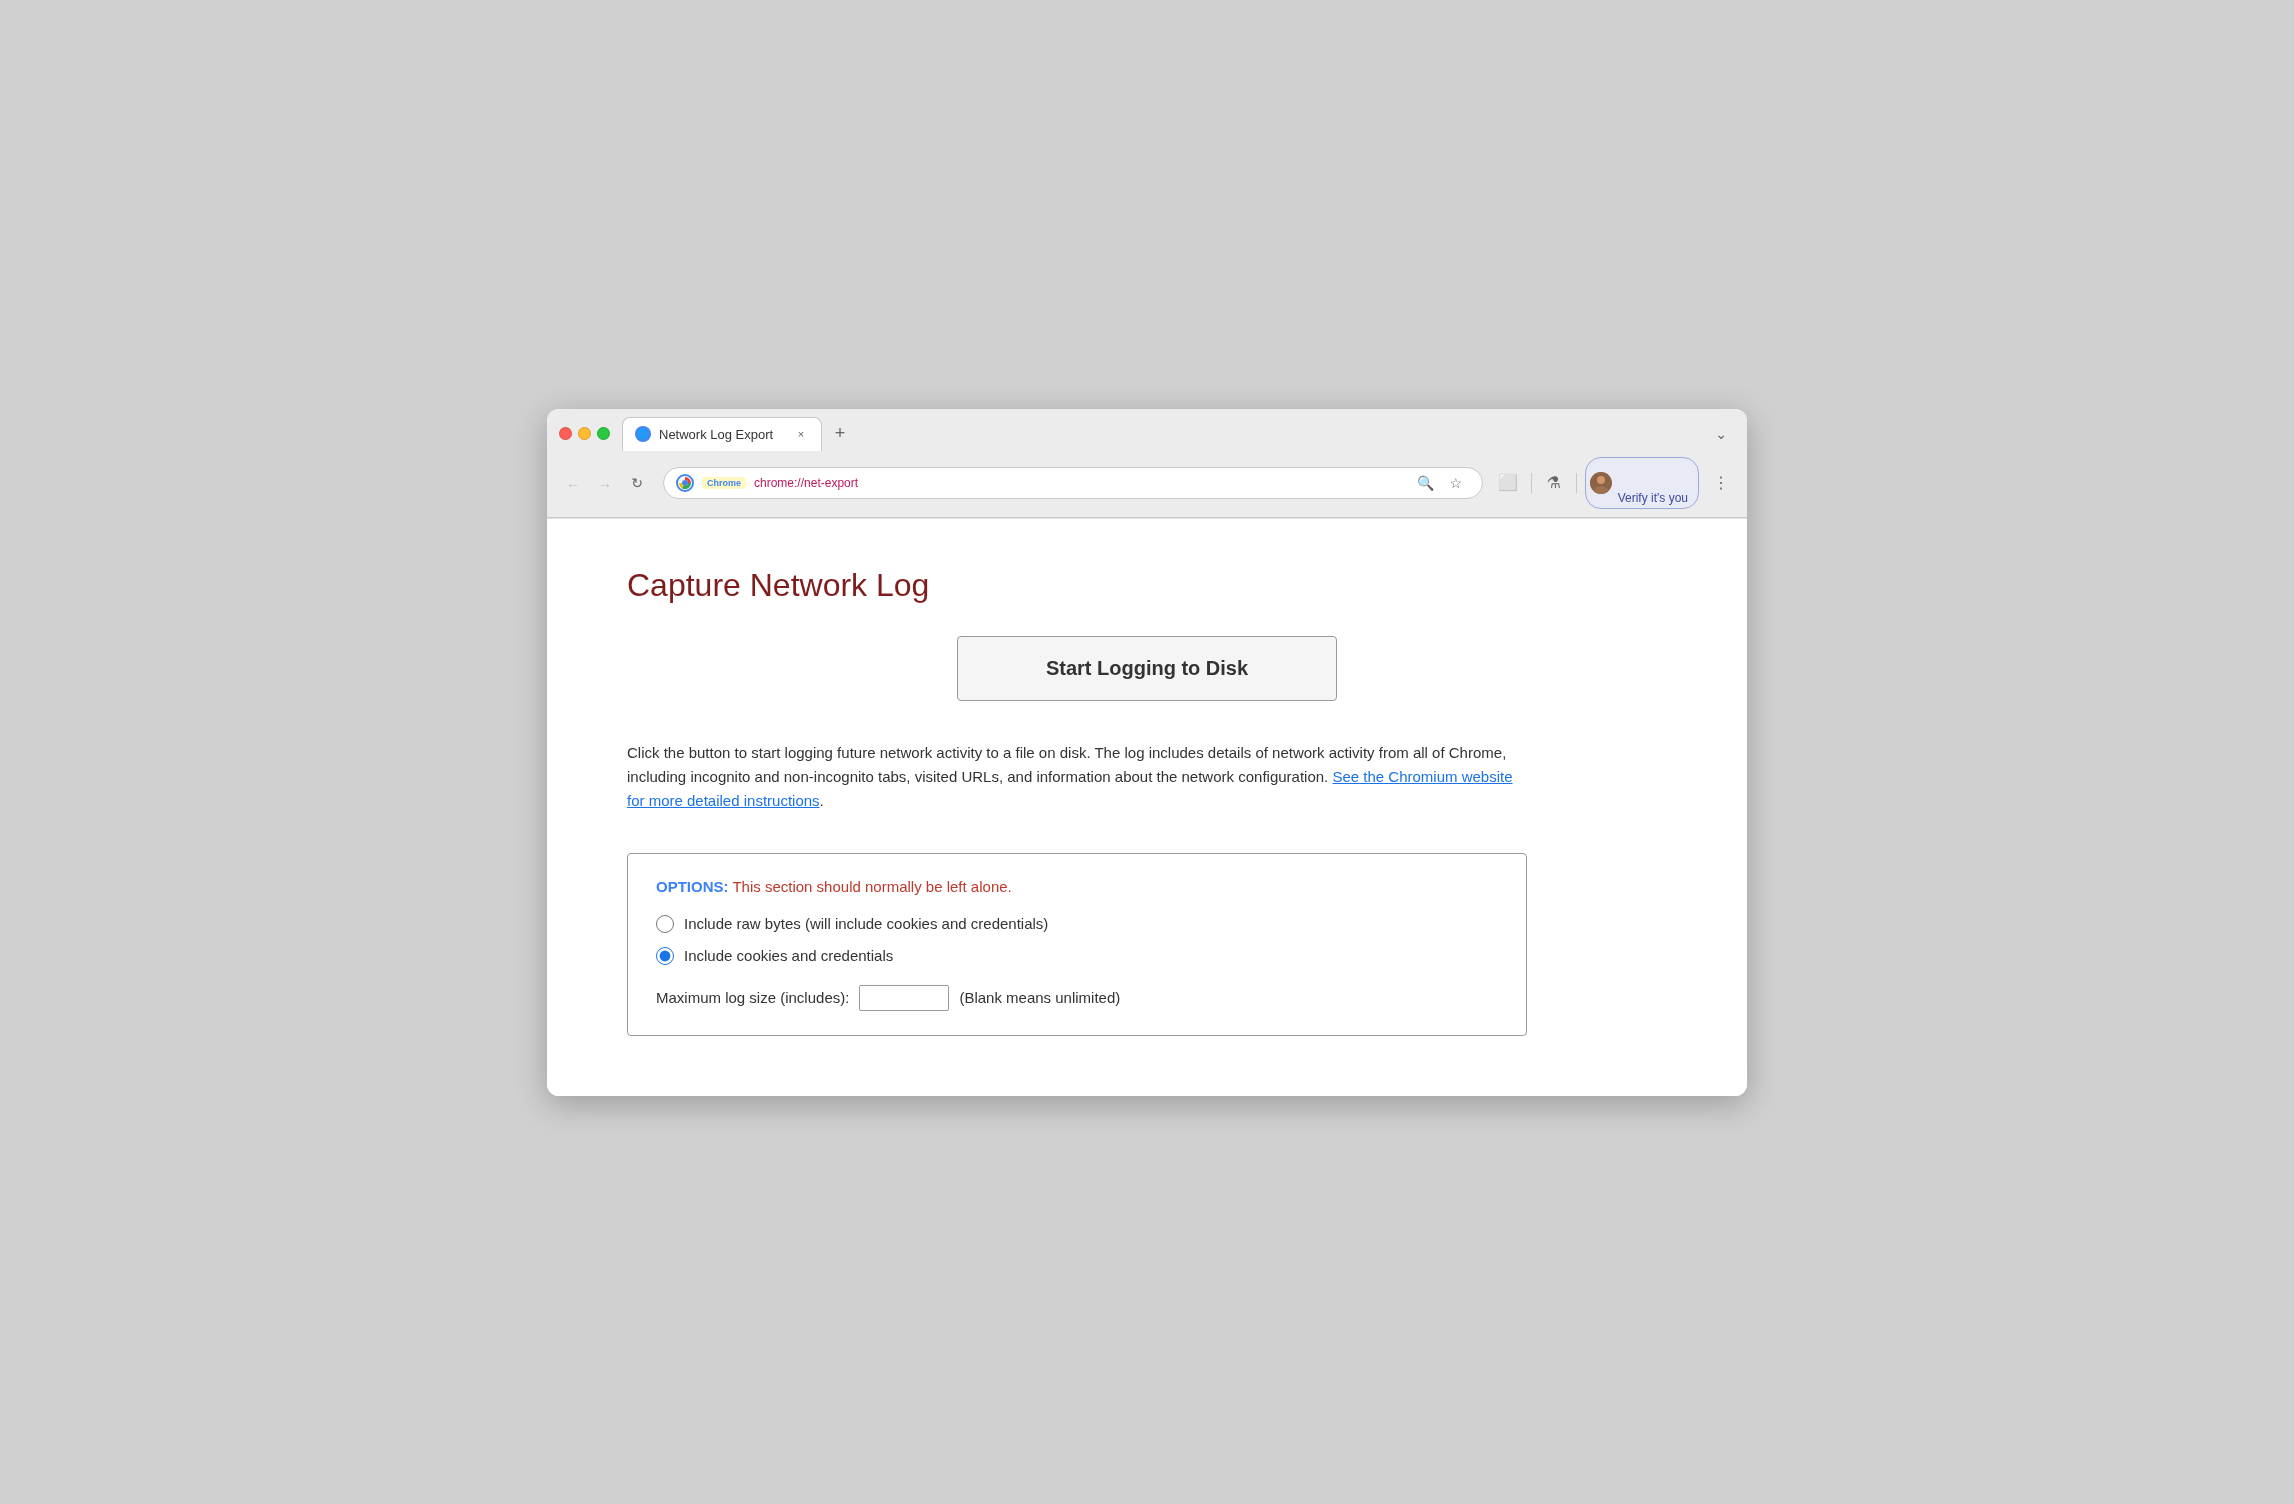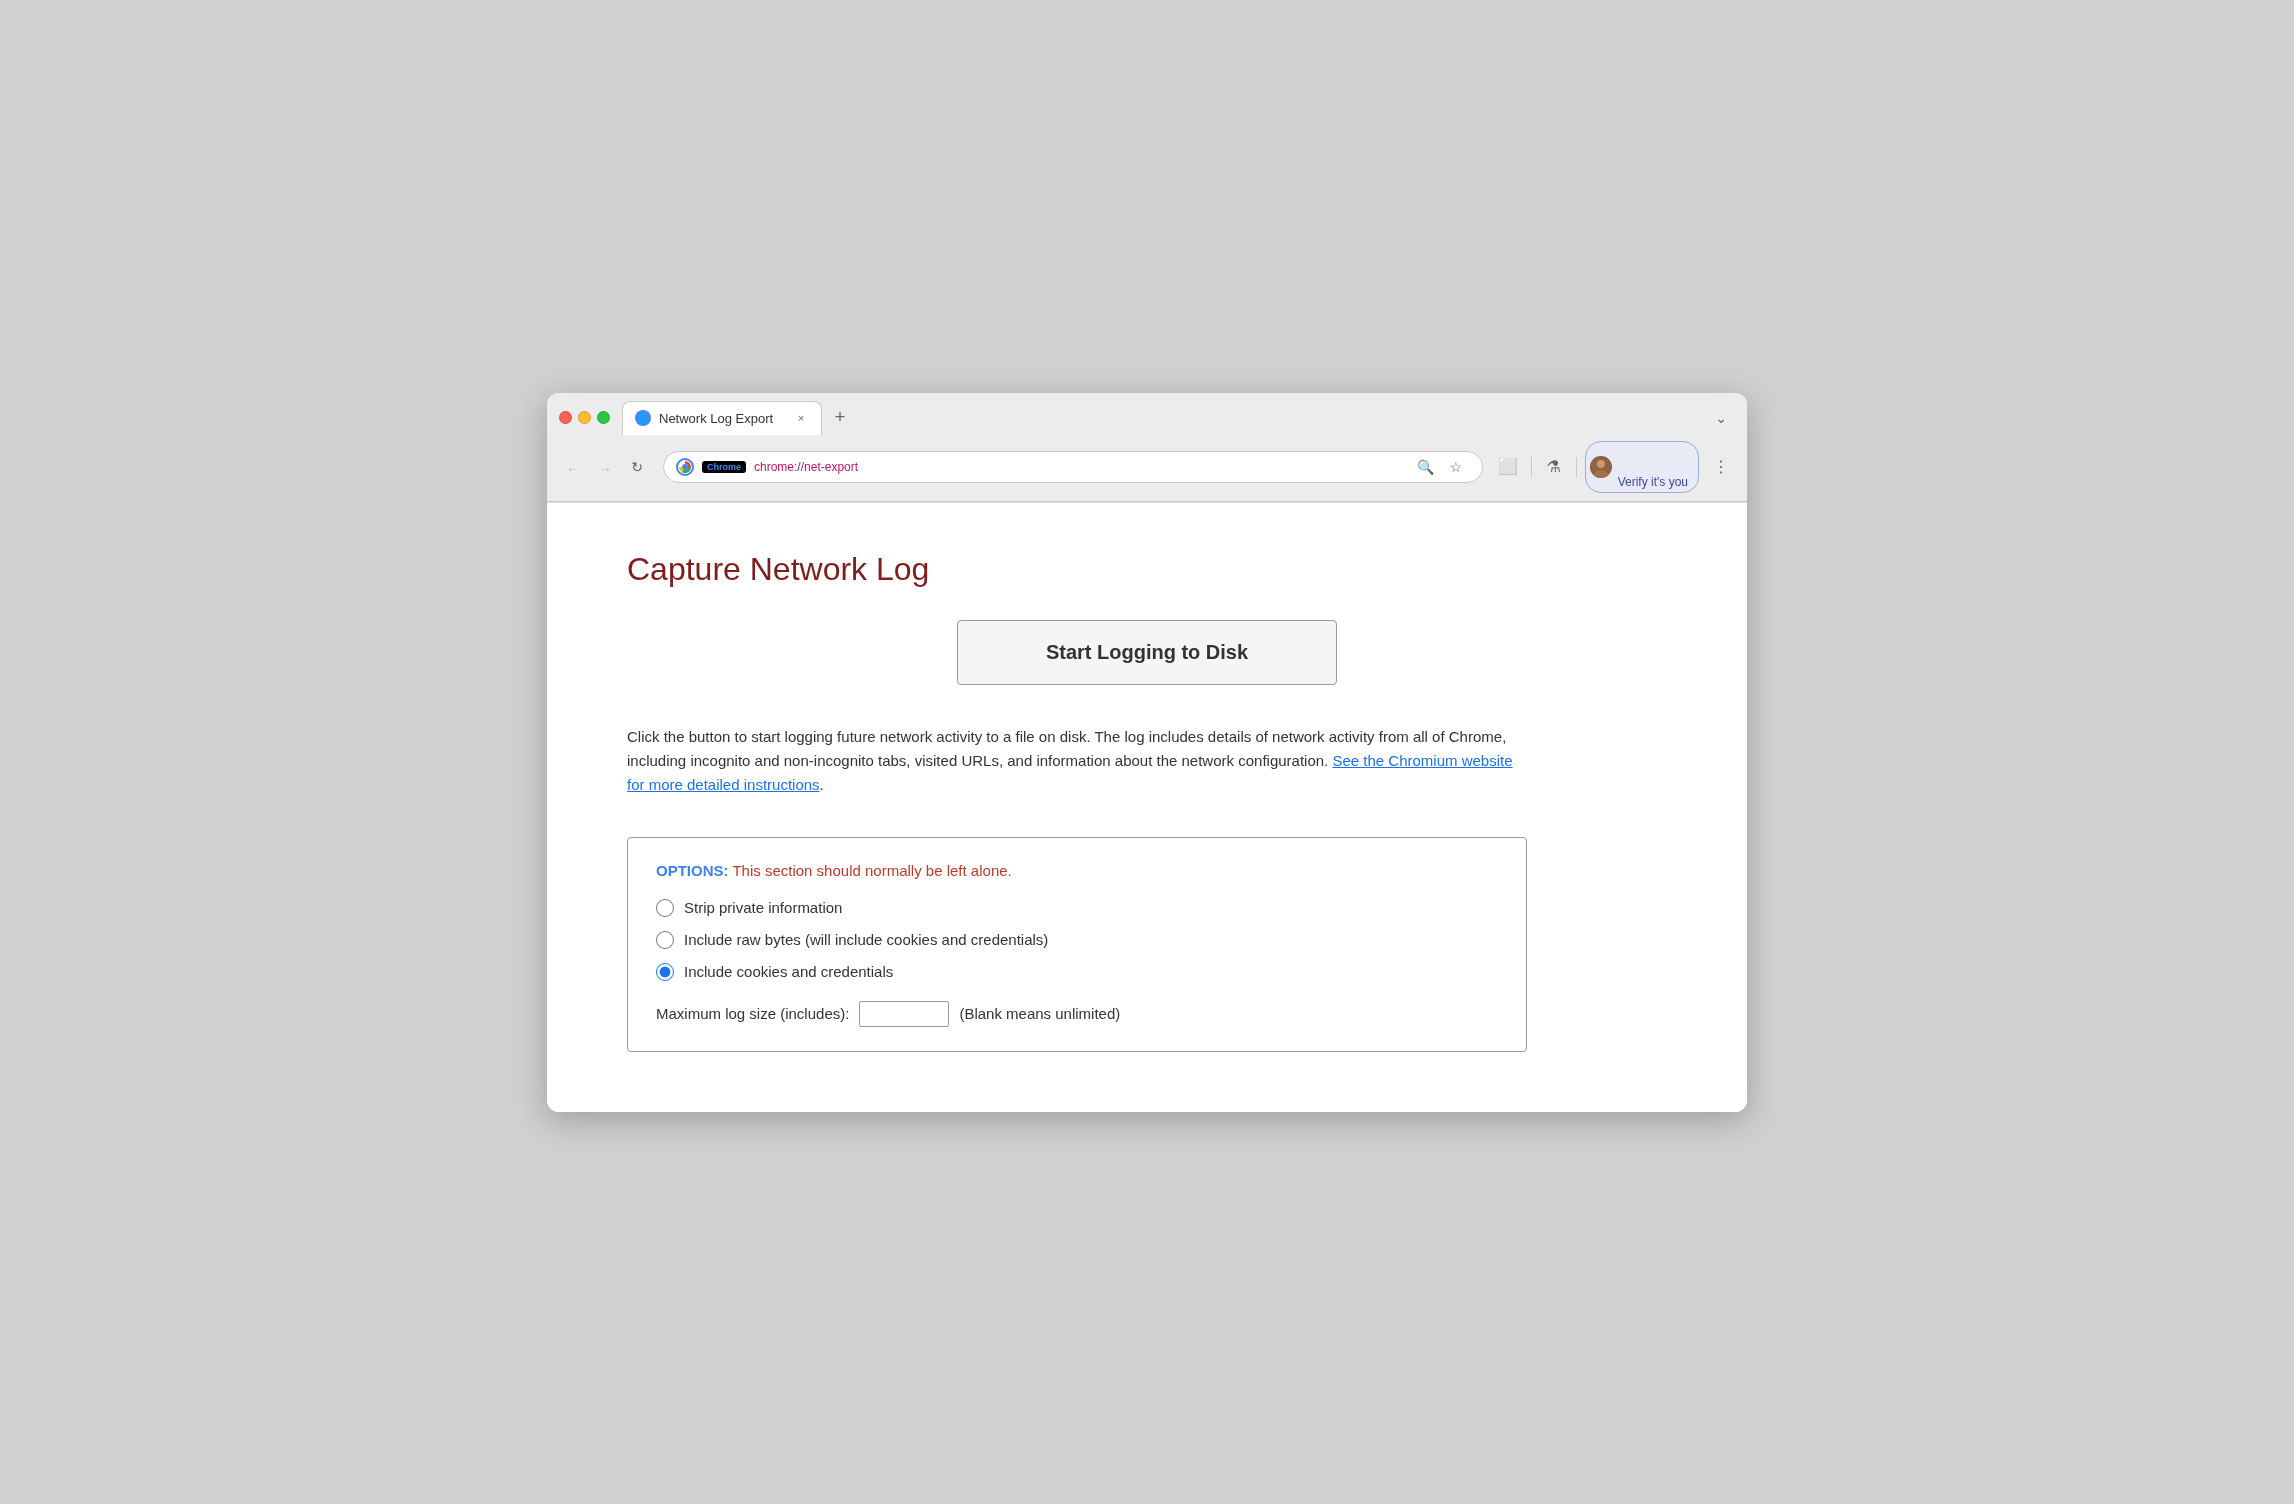--- a/index.html
+++ b/index.html
@@ -180,21 +180,21 @@
       justify-content: center;
       position: relative;
       overflow: hidden;
       flex-shrink: 0;
     }
 
     .url-chrome-badge {
       font-size: 9px;
       font-weight: 700;
       color: #4285f4;
-      background: #000000;
+      background: #fef9c3;
       padding: 1px 5px;
       border-radius: 3px;
       flex-shrink: 0;
     }
 
     .url-text {
       font-size: 12px;
       color: #be185d;
       flex: 1;
     }
@@ -452,24 +452,20 @@
       <a href="#">See the Chromium website for more detailed instructions</a><span>.</span>
     </p>
 
     <div class="options-box">
       <div class="options-header">
         <strong>OPTIONS:</strong>
         <span class="options-warning">This section should normally be left alone.</span>
       </div>
 
       <div class="radio-group">
-        <label class="radio-item">
-          <input type="radio" name="log-option" class="radio-input" value="strip" style="">
-          <span>Strip private information</span>
-        </label>
 
         <label class="radio-item">
           <input type="radio" name="log-option" class="radio-input" value="raw" style="">
           <span>Include raw bytes (will include cookies and credentials)</span>
         </label>
 
         <label class="radio-item">
           <input type="radio" name="log-option" class="radio-input" value="cookies" checked="" style="">
           <span>Include cookies and credentials</span>
         </label>

